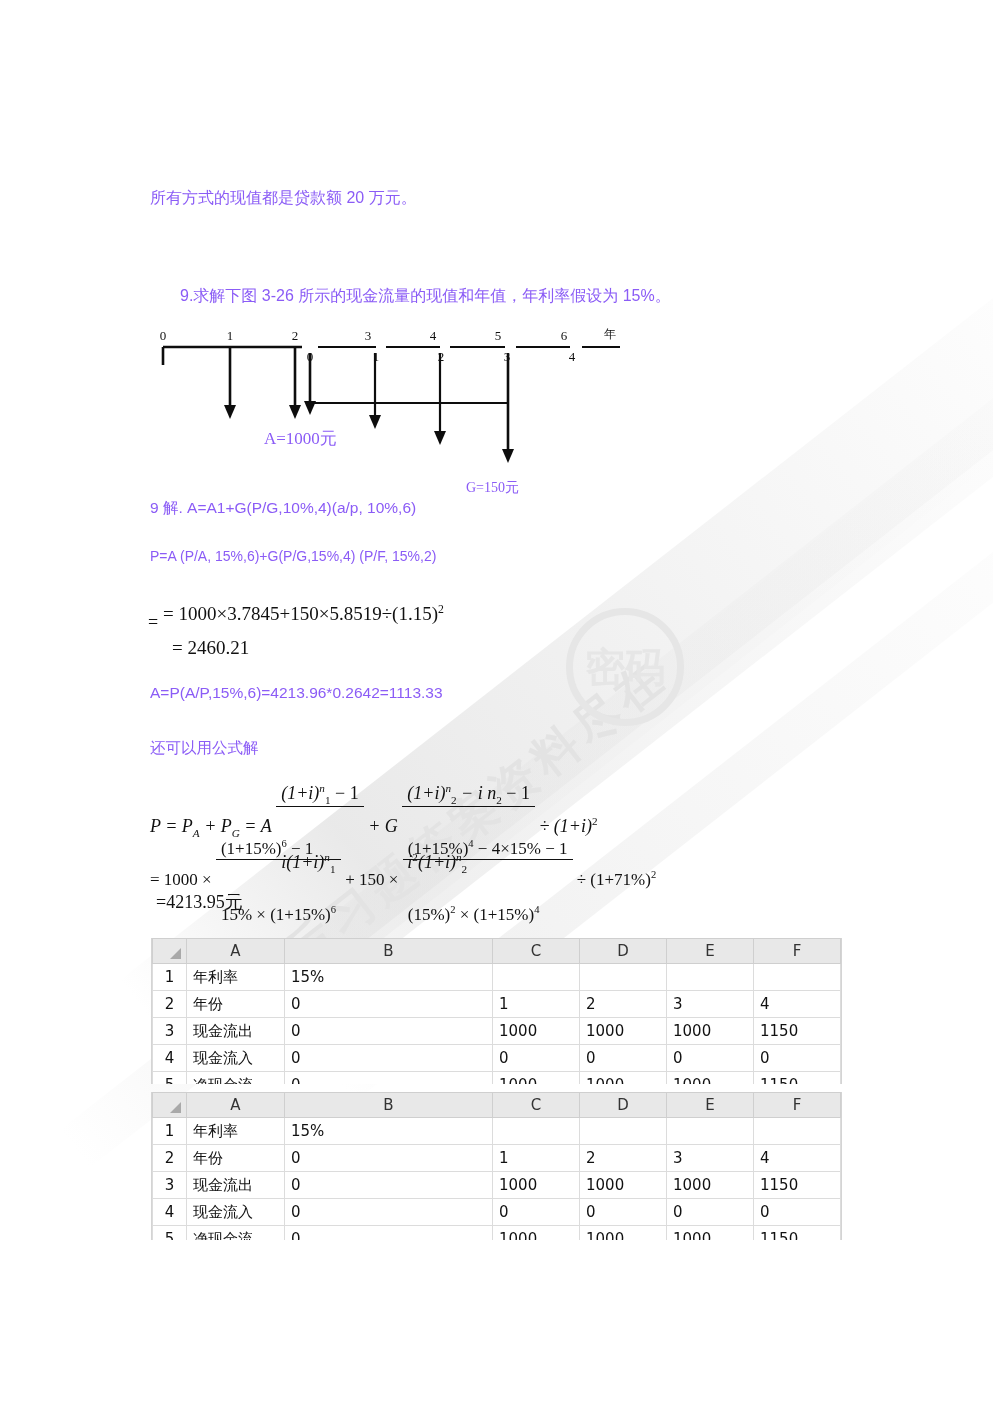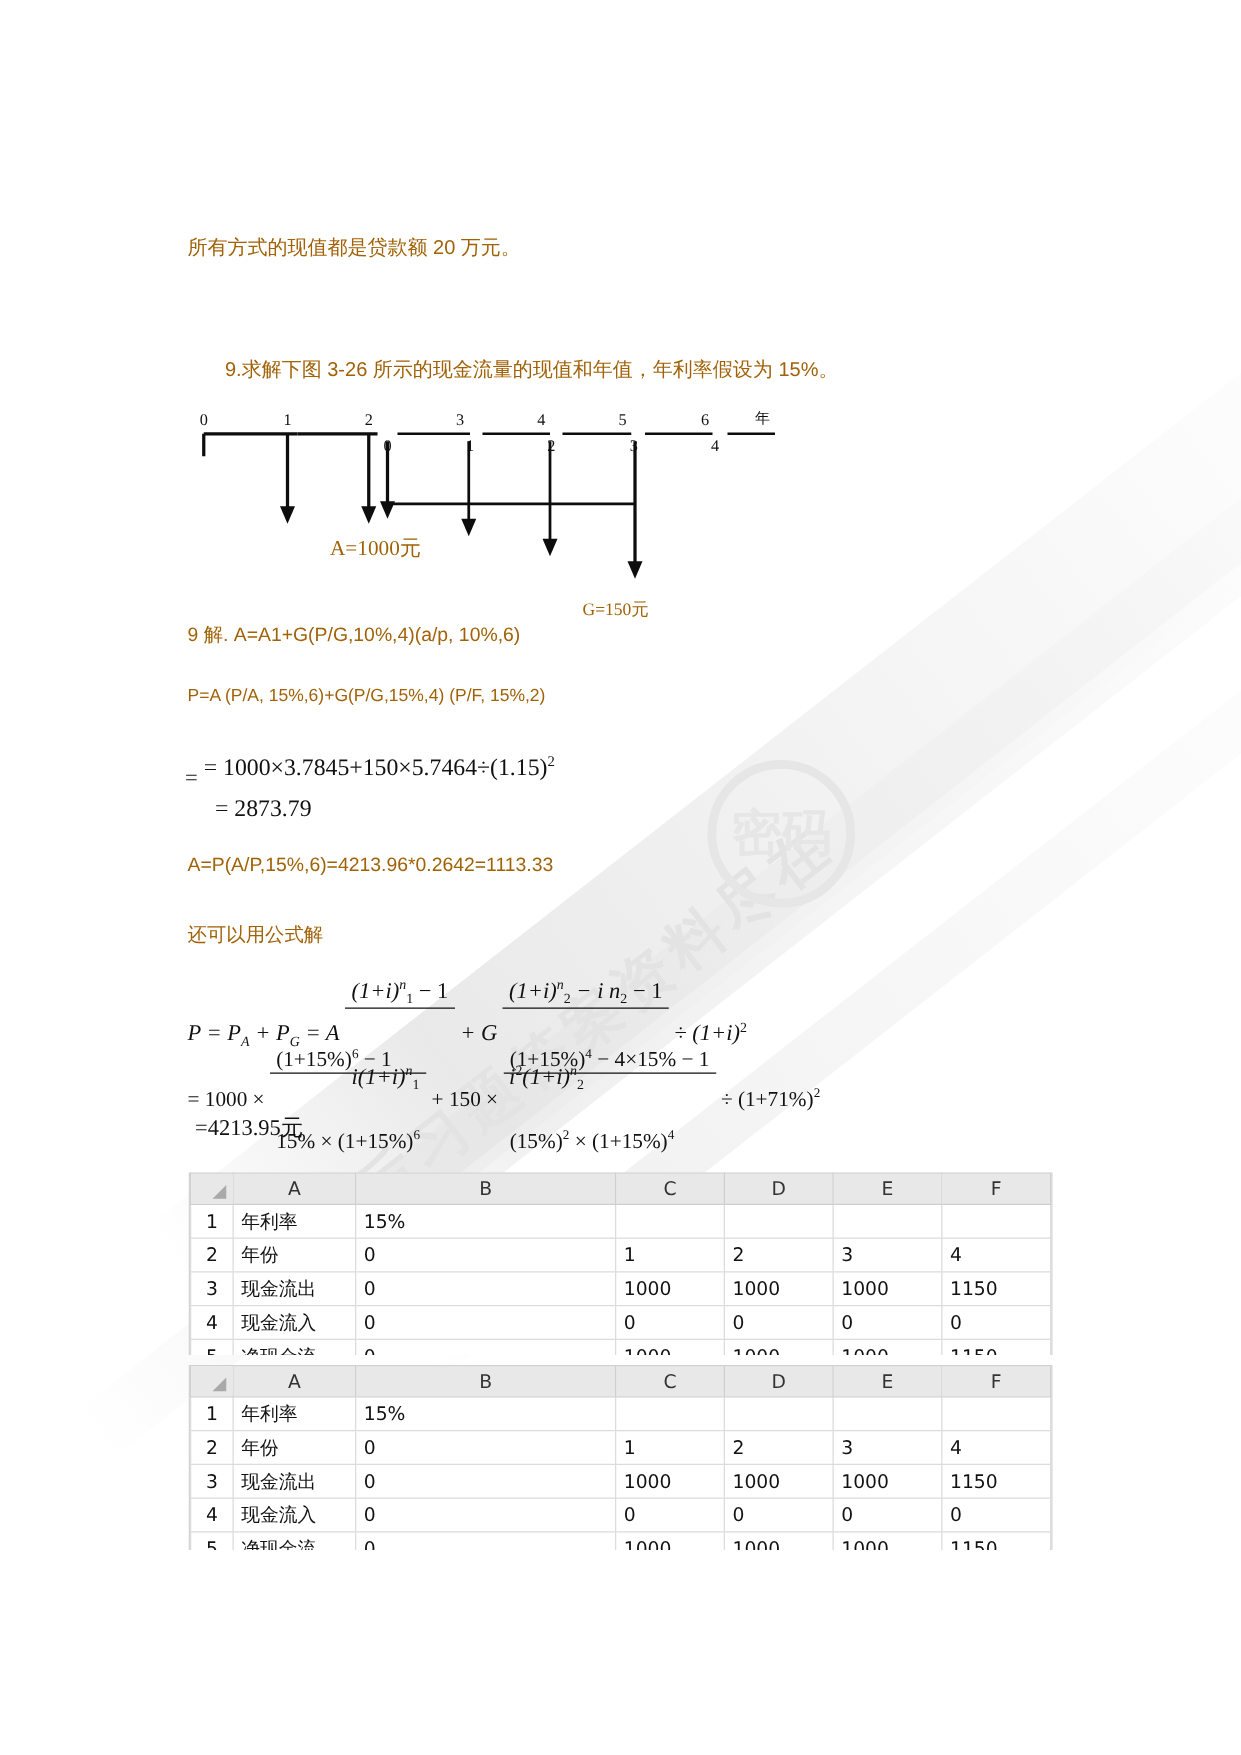--- a/index.html
+++ b/index.html
@@ -63,21 +63,21 @@
   #content {
     position: absolute;
     inset: 0;
     z-index: 2;
   }
   .txt {
     position: absolute;
     white-space: nowrap;
     font-family: "Liberation Sans", sans-serif;
     font-size: 15.5px;
-    color: #a16207;
+    color: #8b5cf6;
   }
   .serif {
     font-family: "Liberation Serif", serif;
   }
 
   
   #cashflow {
     position: absolute;
     left: 150px;
     top: 325px;
@@ -239,24 +239,24 @@
 
     <div class="txt serif" style="left:466px; top:479px; font-size:14px;">G=150元</div>
 
     <div class="txt" style="left:150px; top:498px; font-size:15.5px;">9 解. A=A1+G(P/G,10%,4)(a/p, 10%,6)</div>
 
     <div class="txt" style="left:150px; top:548px; font-size:14px;">P=A (P/A, 15%,6)+G(P/G,15%,4) (P/F, 15%,2)</div>
 
     <div class="math" style="left:148px; top:612px; font-size:18px;">=</div>
 
     <div class="math" style="left:163px; top:603px; font-size:19px;">
-      <span>= 1000</span><span>×</span><span>3.7845</span><span>+</span><span>150</span><span>×</span><span>5.7464</span><span>÷</span><span>(1.15)</span><sup>2</sup>
-    </div>
-
-    <div class="math" style="left:172px; top:637px; font-size:19px;">= 2873.79</div>
+      <span>= 1000</span><span>×</span><span>3.7845</span><span>+</span><span>150</span><span>×</span><span>5.8519</span><span>÷</span><span>(1.15)</span><sup>2</sup>
+    </div>
+
+    <div class="math" style="left:172px; top:637px; font-size:19px;">= 2460.21</div>
 
     <div class="txt" style="left:150px; top:684px; font-size:15.5px;">A=P(A/P,15%,6)=4213.96*0.2642=1113.33</div>
 
     <div class="txt" style="left:150px; top:738px; font-size:15.5px;">还可以用公式解</div>
 
     <div class="math" style="left:150px; top:782px; font-size:18px;">
       <span class="it">P = P</span><sub class="it">A</sub><span class="it"> + P</span><sub class="it">G</sub><span class="it"> = A</span>
 
       <span class="frac">
         <span class="nu"><span class="it">(1+i)</span><sup class="it">n</sup><sub>1</sub><span> − 1</span></span>

